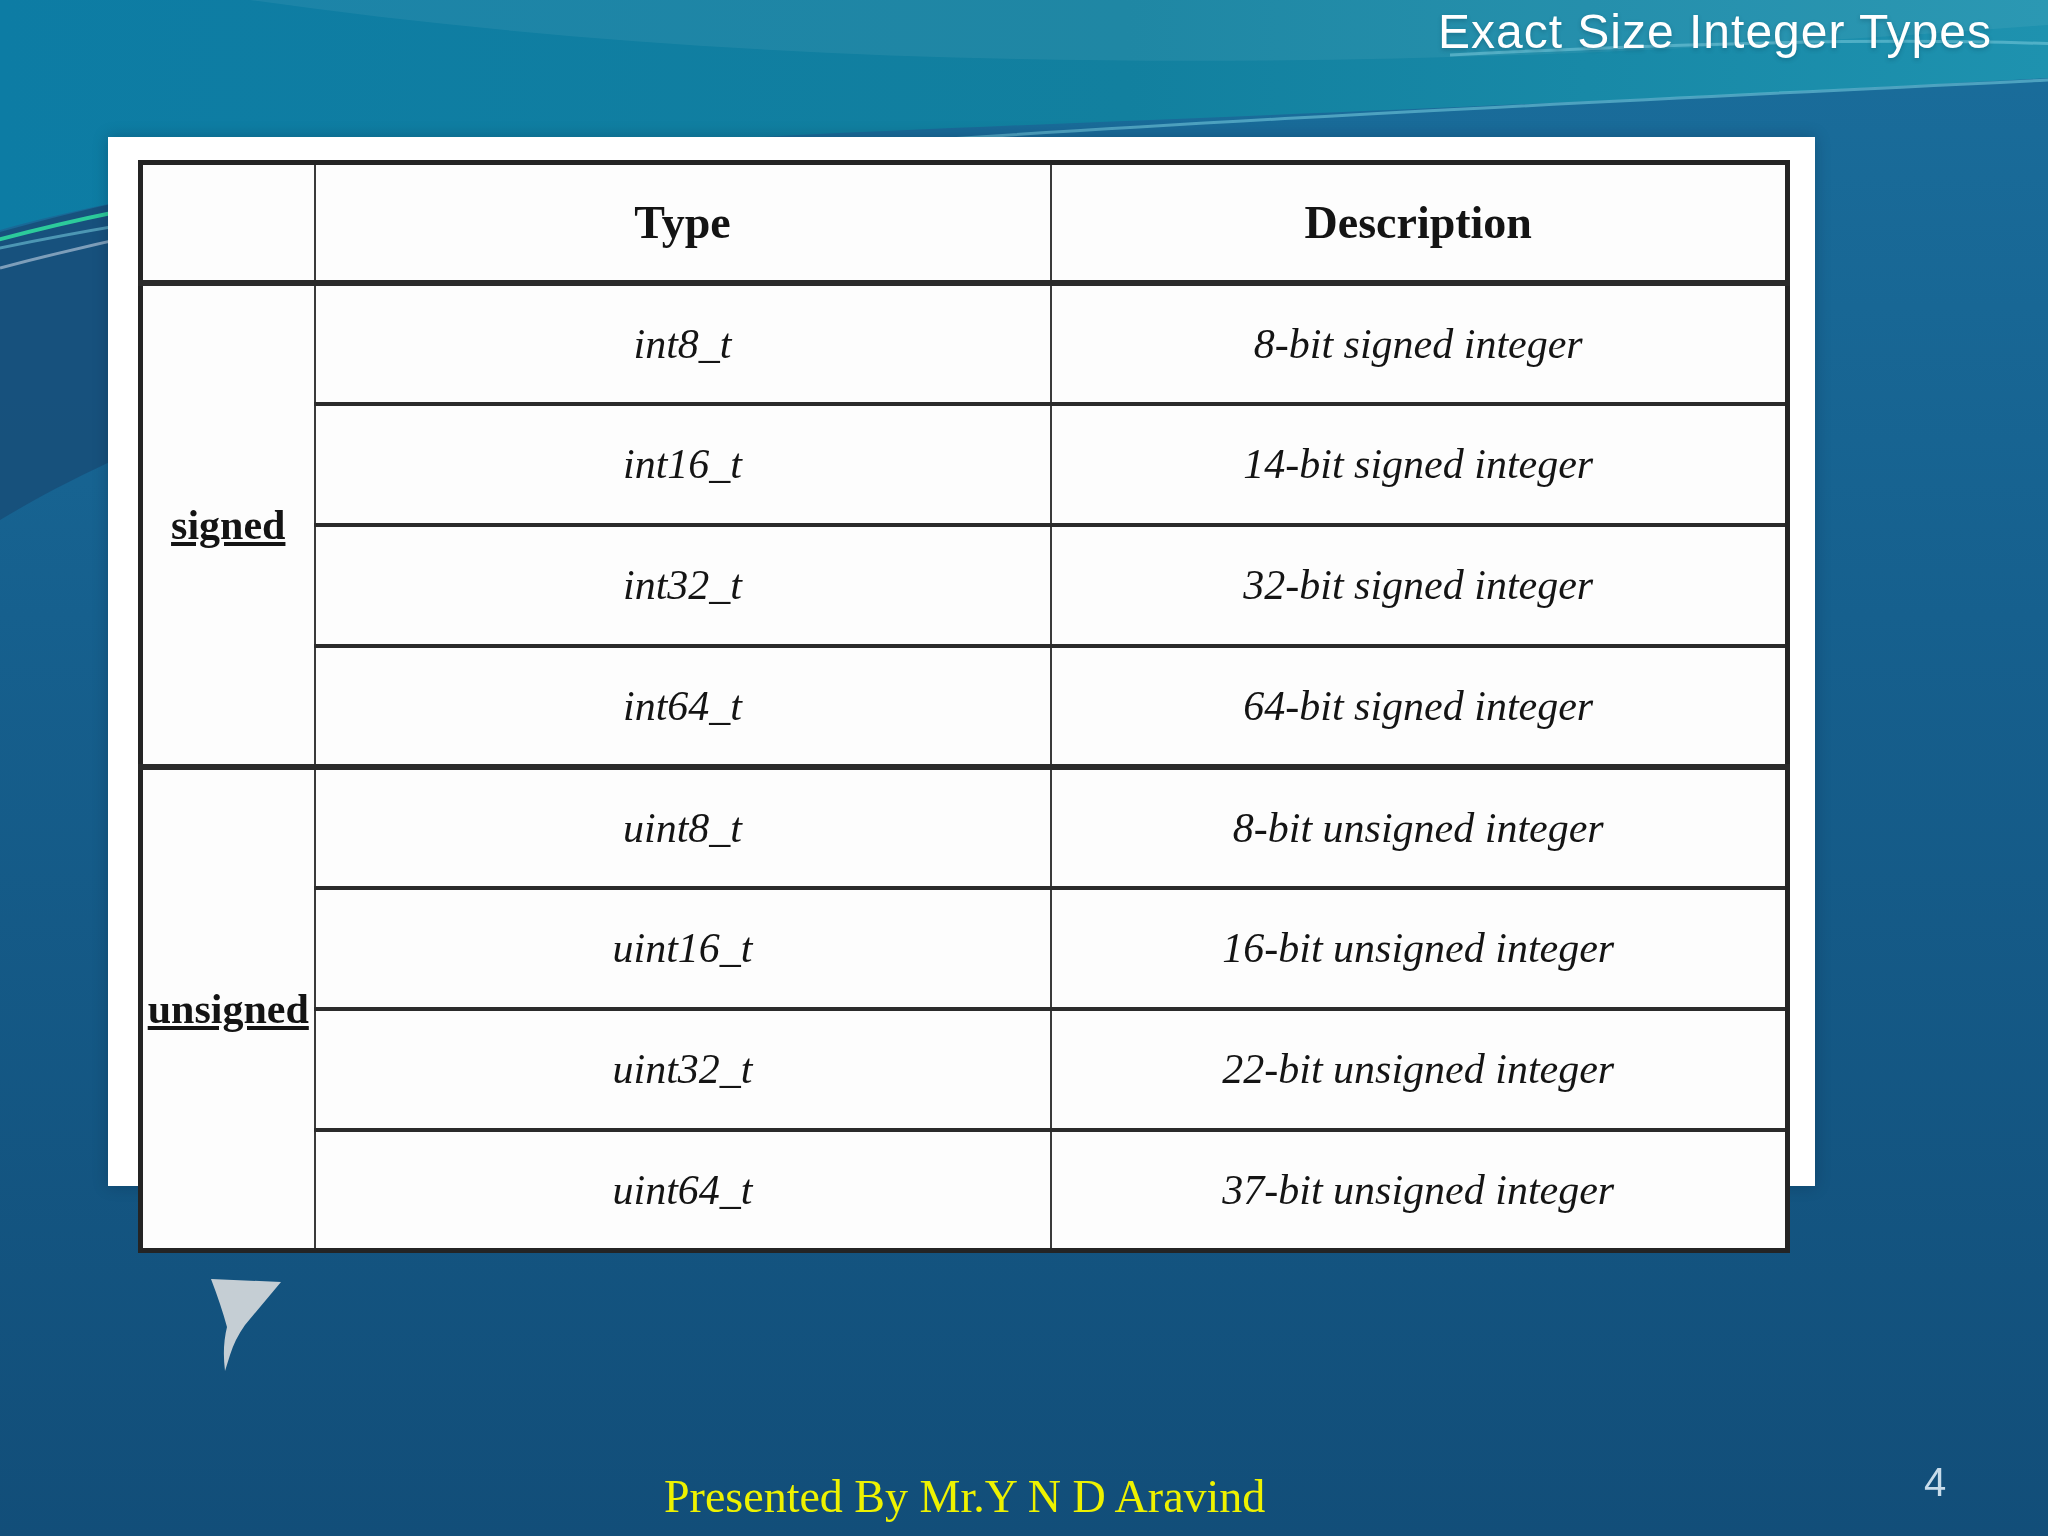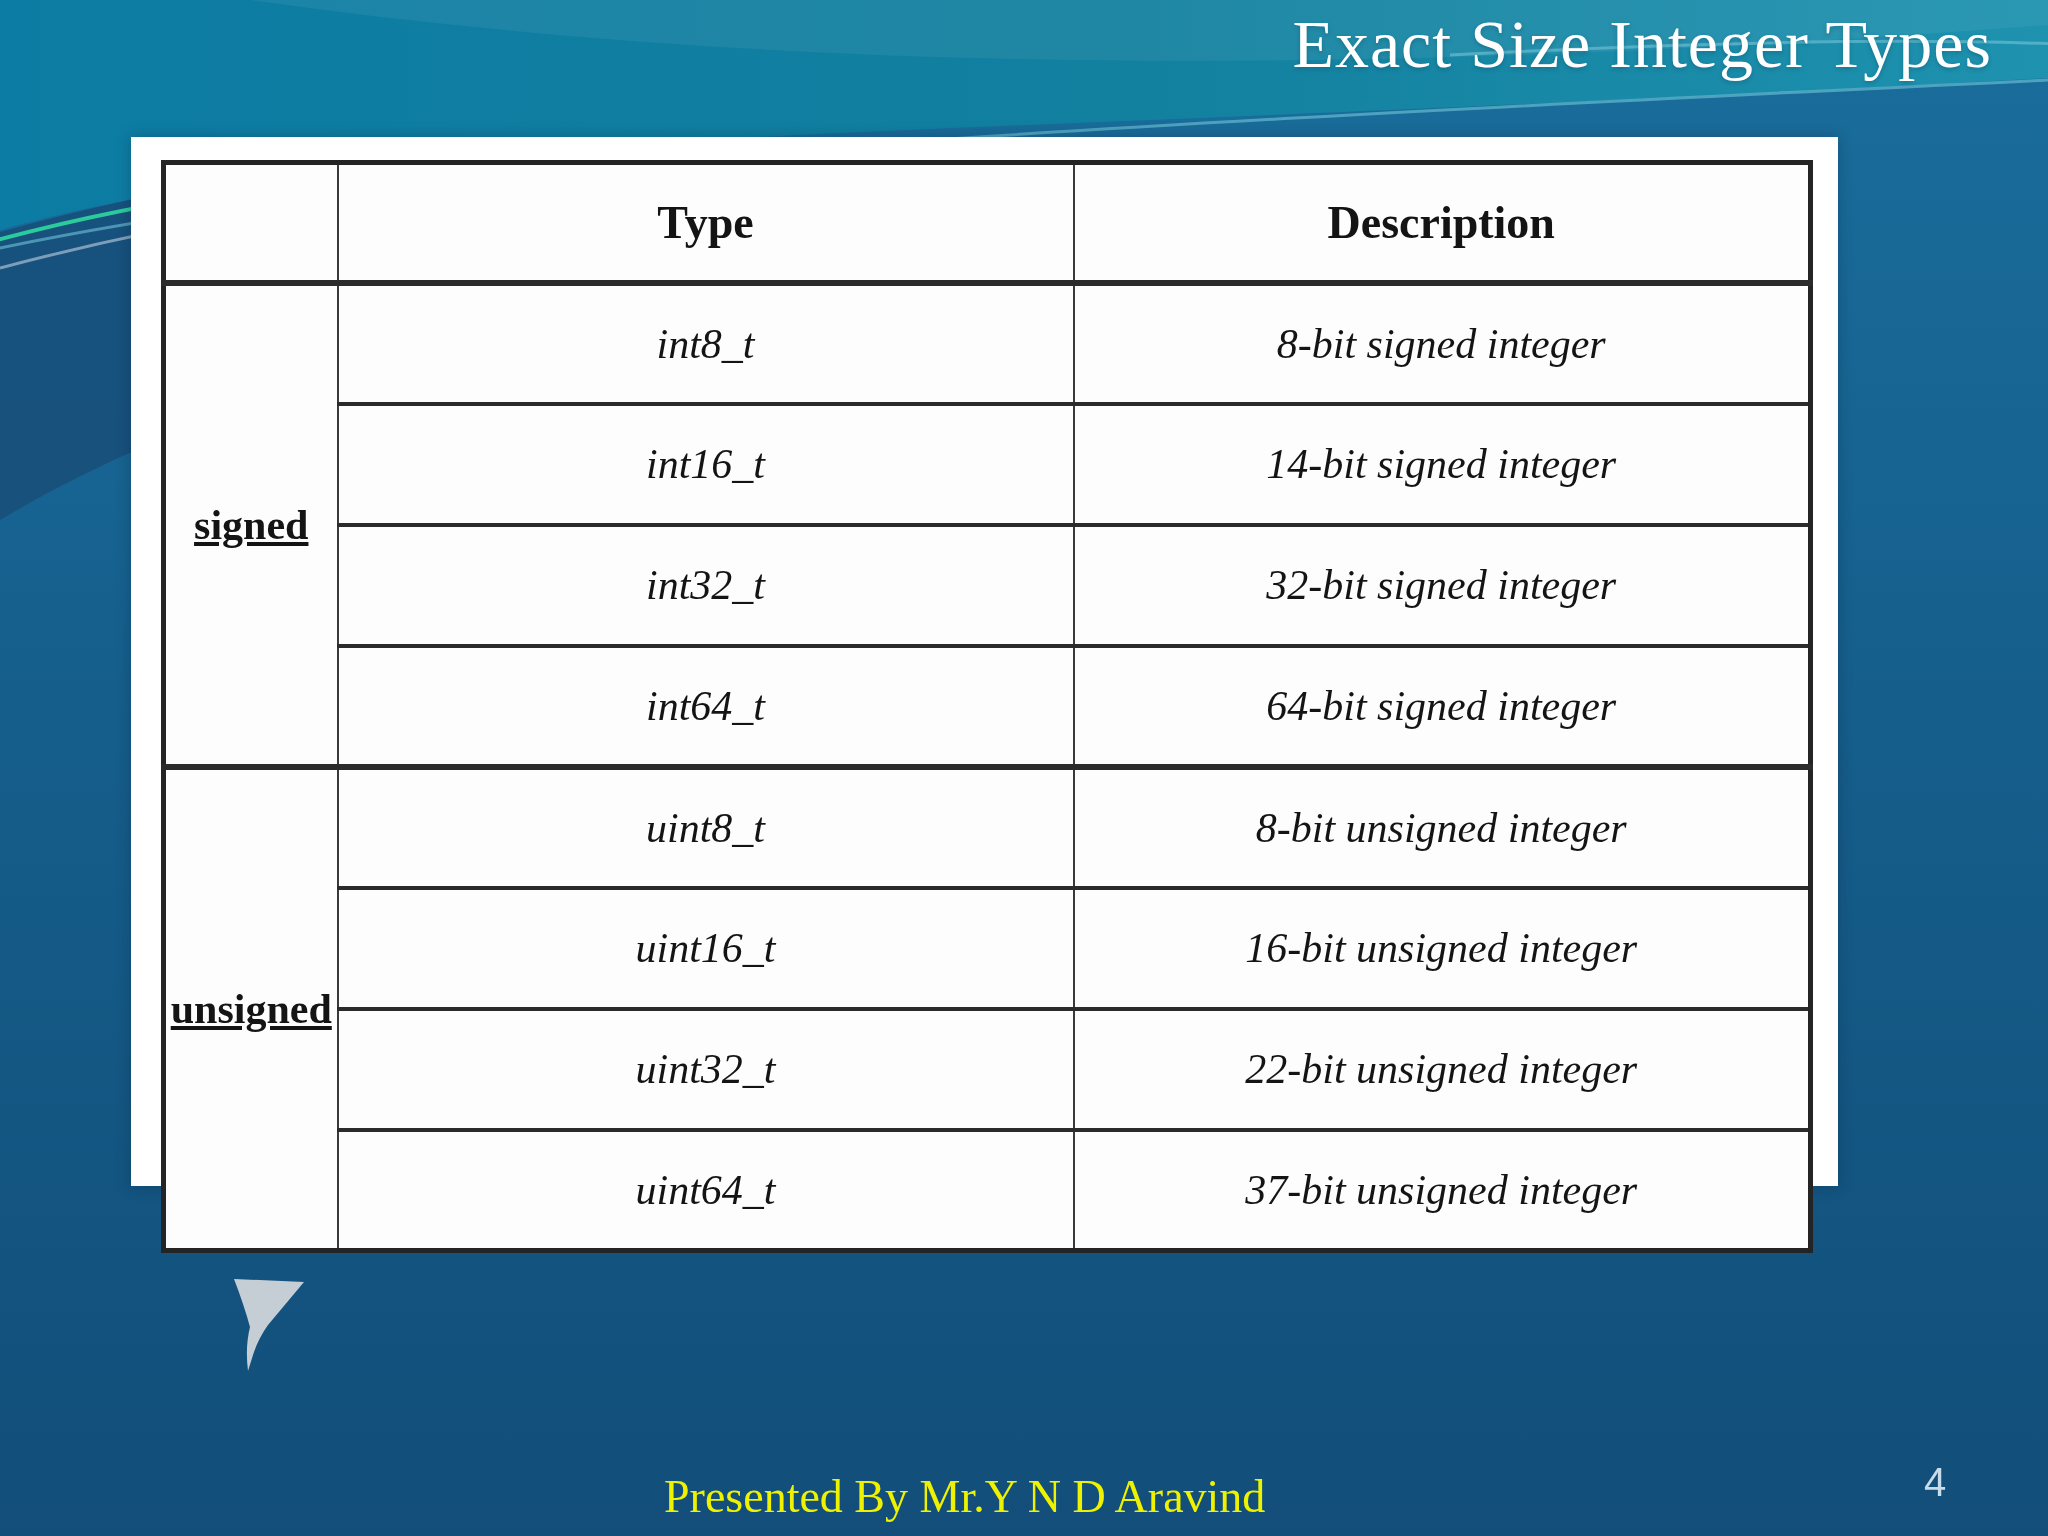--- a/index.html
+++ b/index.html
@@ -5,27 +5,27 @@
   html,body{margin:0;padding:0;}
   body{
     width:2048px;height:1536px;overflow:hidden;position:relative;
     background:linear-gradient(180deg,#1a6e9c 0%,#16608e 40%,#124e79 100%);
     font-family:"Liberation Serif", serif;
   }
   .bg-decor{position:absolute;left:0;top:0;width:2048px;height:1536px;display:block;}
 
   .slide-title{
     position:absolute;top:2px;right:56px;margin:0;
-    font-family:Liberation Serif, serif;font-weight:400;
-    font-size:68px;line-height:1.25;color:#ffffff;letter-spacing:1px;
+    font-family:Liberation Sans, sans-serif;font-weight:400;
+    font-size:48px;line-height:1.25;color:#ffffff;letter-spacing:1px;
     text-shadow:0 2px 4px rgba(0,40,60,0.25);white-space:nowrap;
   }
 
   .content-panel{
-    position:absolute;left:131px;top:137px;width:1707px;height:1049px;
+    position:absolute;left:108px;top:137px;width:1707px;height:1049px;
     background:#ffffff;box-shadow:0 0 14px rgba(0,20,40,0.25);
   }
 
   table.int-table{
     position:absolute;left:30px;top:23px;width:1647px;
     border-collapse:collapse;table-layout:fixed;
     border:5px solid #242424;
     background:#fdfdfd;
   }
   .int-table col.c-group{width:174px;}

